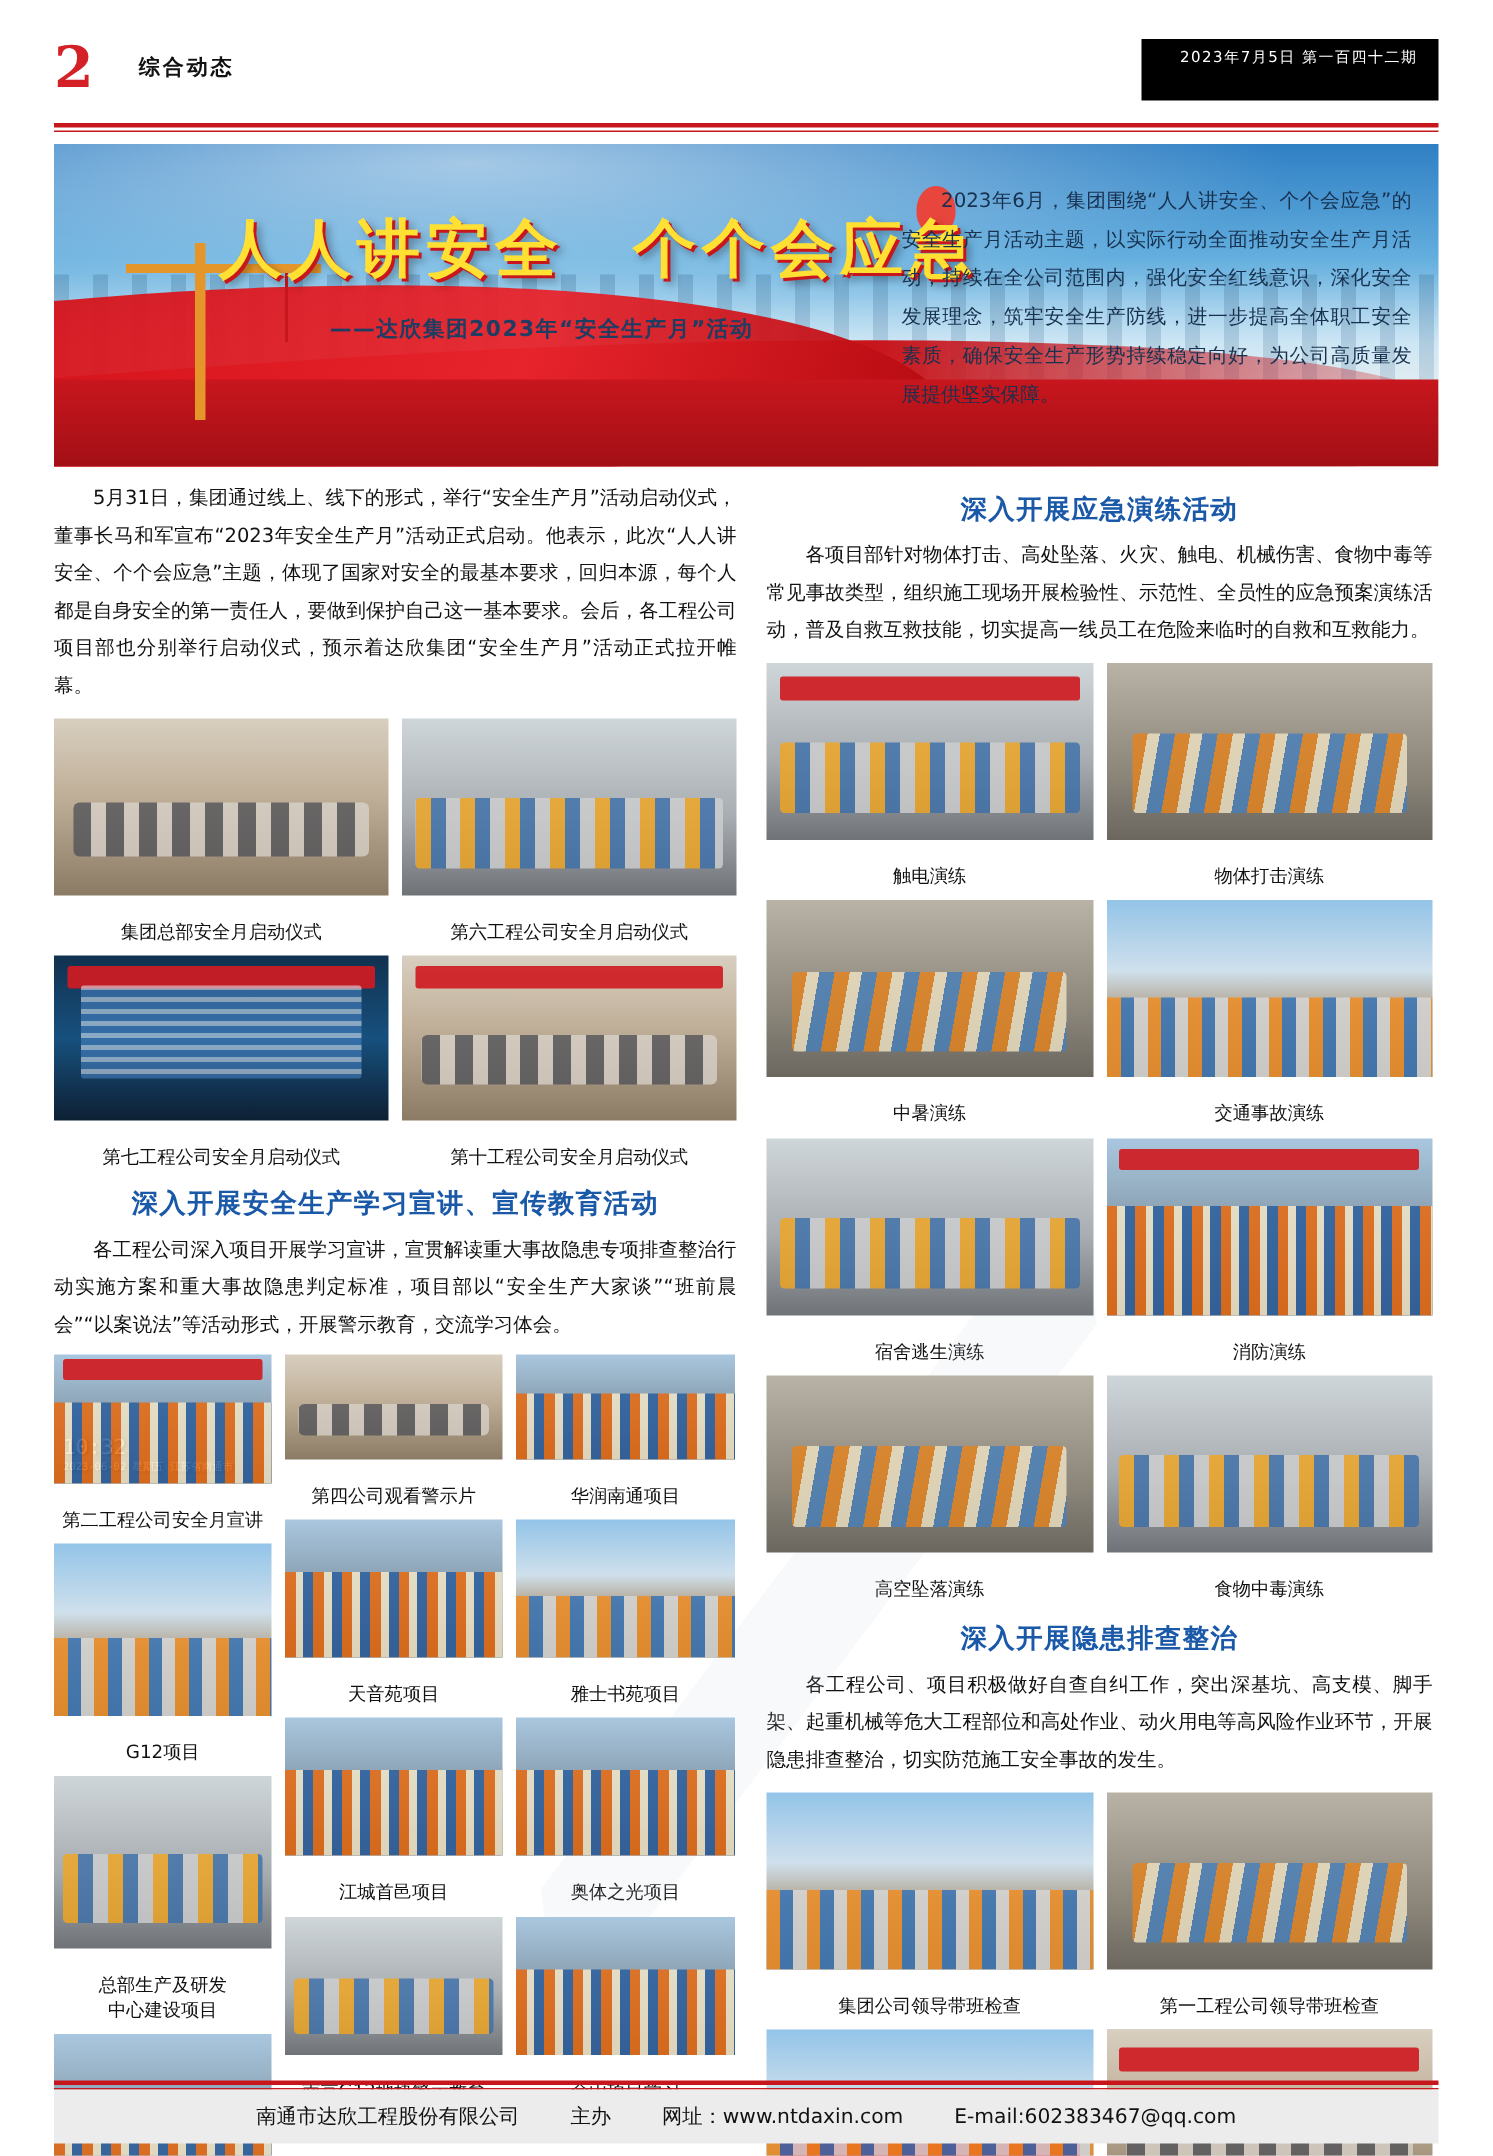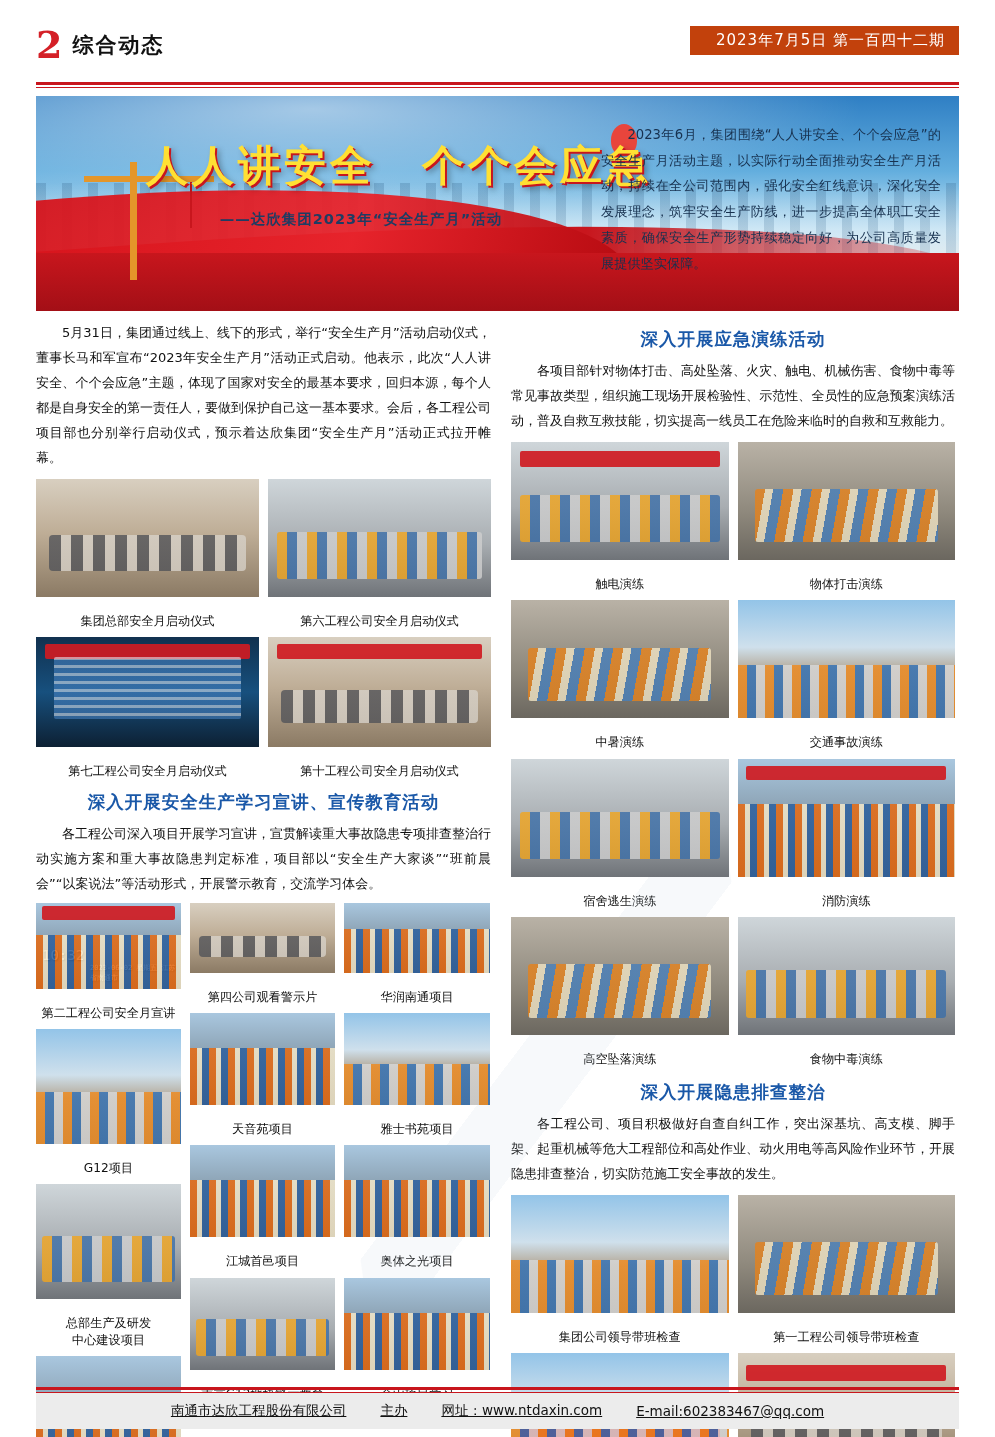--- a/index.html
+++ b/index.html
@@ -17,33 +17,33 @@
   .masthead{
     position:relative;height:62px;margin:14px 36px 0 36px;
     display:flex;align-items:center;
   }
   .page-num{
     font-family:"DejaVu Serif","Liberation Serif",serif;
     font-size:38px;font-weight:bold;color:#d42027;line-height:1;
     margin-right:10px;
   }
   .section-title{
-    font-size:21px;font-weight:bold;color:#111;letter-spacing:2px;
+    font-size:14px;font-weight:bold;color:#111;letter-spacing:2px;margin-left:20px;
   }
   .paper-logo{
     position:absolute;left:50%;transform:translateX(-50%);
     font-family:"DejaVu Serif","Liberation Serif",serif;
     font-size:30px;font-weight:bold;color:#c8161d;letter-spacing:6px;
     text-shadow:1px 1px 0 #f3c0c2;
     white-space:nowrap;
   }
   .issue-bar{
     position:absolute;right:0;top:12px;
-    background:#c2410c;color:#fff;font-size:15px;
-    padding:5px 14px 5px 26px;letter-spacing:1px;white-space:nowrap;
+    background:#000000;color:#fff;font-size:10px;
+    padding:5px 14px 22px 26px;letter-spacing:1px;white-space:nowrap;
   }
   .rule{
     margin:6px 36px 0 36px;height:3px;background:#c8161d;
   }
   .rule2{
     margin:2px 36px 0 36px;height:1px;background:#c8161d;
   }
 
   
   .hero{
@@ -174,21 +174,21 @@
     opacity:.55;border-radius:2px;
   }
   .banner-strip{
     position:absolute;left:4%;top:6%;width:92%;height:14%;
     background:#cf1b22;border-radius:2px;opacity:.92;
   }
   .ts{
     position:absolute;left:6px;bottom:6px;color:#fff;font-size:14px;
     font-family:"DejaVu Sans Mono","Liberation Mono",monospace;text-shadow:1px 1px 2px #000;
   }
-  .ts small{display:block;font-size:7px;letter-spacing:0;margin-left:48px;}
+  .ts small{display:block;font-size:7px;letter-spacing:0;}
 
   
   .watermark{
     position:absolute;left:300px;top:470px;width:420px;height:560px;
     pointer-events:none;opacity:.10;
     background:
       radial-gradient(circle at 50% 30%,#bcd4e6 0 6px,transparent 7px),
       linear-gradient(135deg,transparent 45%,#b9cfe0 45% 55%,transparent 55%);
     transform:rotate(-8deg);
   }
@@ -201,21 +201,21 @@
   
   .footer{
     position:absolute;left:36px;right:36px;bottom:22px;
   }
   .footer .fline{height:3px;background:#c8161d;}
   .footer .fline2{height:1px;background:#c8161d;margin-top:2px;}
   .footer .fcontent{
     background:#ececec;display:flex;align-items:center;justify-content:center;
     gap:34px;padding:9px 0;font-size:13.5px;color:#111;
   }
-  .footer .fcontent span{white-space:nowrap;text-decoration:underline;}
+  .footer .fcontent span{white-space:nowrap;}
 </style>
 </head>
 <body>
 
 <div class="page">
 
   <div class="masthead">
     <div class="page-num">2</div>
     <div class="section-title">综合动态</div>
     <div class="issue-bar">2023年7月5日  第一百四十二期</div>

